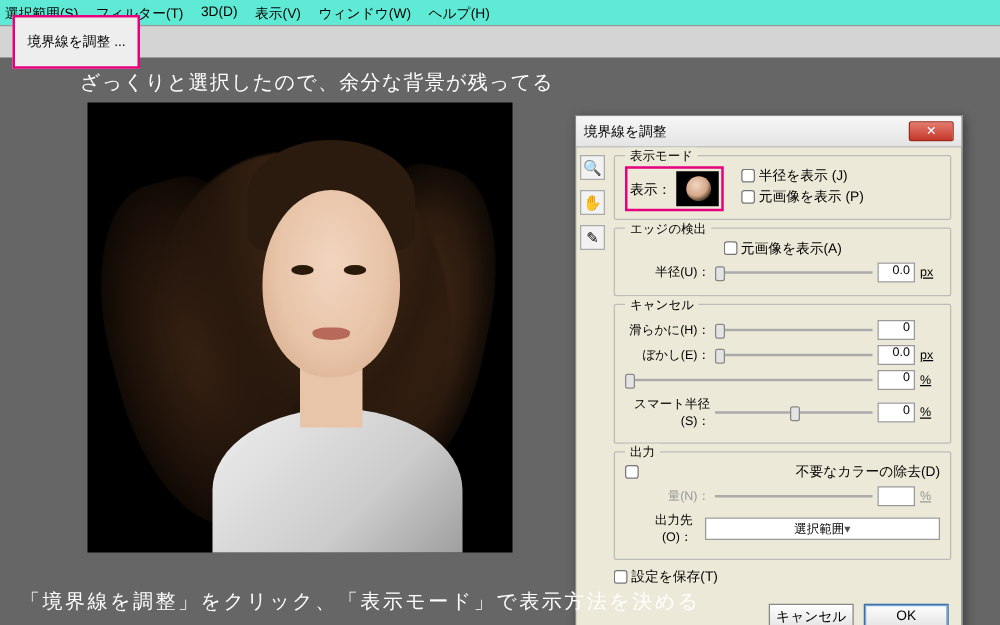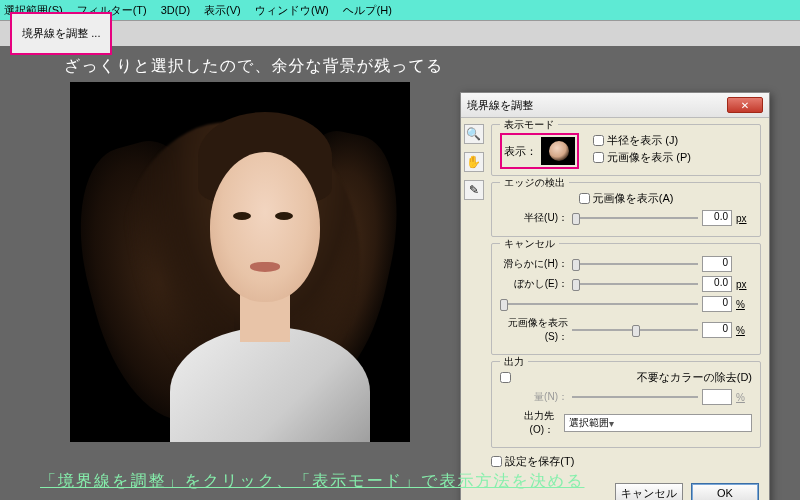--- a/index.html
+++ b/index.html
@@ -19,21 +19,21 @@
 .neck { position: absolute; top: 200px; left: 170px; width: 50px; height: 60px; background: #e8c4a8; }
 .shoulder { position: absolute; top: 245px; left: 100px; width: 200px; height: 130px; background: linear-gradient(135deg, #eee 0%, #ccc 60%, #999 100%); border-radius: 60% 60% 0 0; }
 .hair1 { position: absolute; top: 40px; left: 50px; width: 240px; height: 300px; background: radial-gradient(ellipse at 60% 20%, #4a2f1a 0%, #2b1a0e 40%, transparent 70%); border-radius: 50% 50% 60% 40%; filter: blur(1px); }
 .hair2 { position: absolute; top: 60px; left: 20px; width: 140px; height: 280px; background: radial-gradient(ellipse, #3a2414 0%, #1a0f08 60%, transparent 90%); border-radius: 50% 40% 60% 50%; transform: rotate(-15deg); }
 .hair3 { position: absolute; top: 50px; left: 200px; width: 120px; height: 260px; background: radial-gradient(ellipse, #4a2f1a 0%, #2b1a0e 50%, transparent 85%); border-radius: 40% 50% 50% 60%; transform: rotate(12deg); }
 .hair-top { position: absolute; top: 30px; left: 128px; width: 134px; height: 90px; background: #2b1a0e; border-radius: 60% 60% 20% 20%; }
 .eye { position: absolute; width: 18px; height: 8px; background: #2a1a0a; border-radius: 50%; top: 130px; }
 .eye.l { left: 163px; } .eye.r { left: 205px; }
 .lips { position: absolute; top: 180px; left: 180px; width: 30px; height: 10px; background: #b86a5a; border-radius: 40% 40% 50% 50%; }
 
-.bottom-note { position: absolute; bottom: 8px; left: 40px; color: #86efac; font-size: 16px; letter-spacing: 2px; text-decoration: underline; }
+.bottom-note { position: absolute; bottom: 8px; left: 16px; color: #ffffff; font-size: 16px; letter-spacing: 2px; }
 
 .dialog { position: absolute; top: 92px; left: 460px; width: 310px; background: #ece9d8; border: 1px solid #888; box-shadow: 2px 2px 8px rgba(0,0,0,.4); font-size: 11px; }
 .dlg-title { background: linear-gradient(#f7f7f7, #e4e4e4); height: 22px; display: flex; align-items: center; justify-content: space-between; padding: 12px 6px; border-bottom: 1px solid #bbb; }
 .dlg-close { width: 36px; height: 16px; background: linear-gradient(#e47a6e, #c33a2c); border: 1px solid #a02818; border-radius: 2px; color: #fff; display: flex; align-items: center; justify-content: center; font-size: 10px; cursor: pointer; }
 .dlg-body { display: flex; }
 .dlg-tools { width: 26px; padding: 6px 3px; display: flex; flex-direction: column; gap: 8px; }
 .tool { width: 20px; height: 20px; border: 1px solid #aaa; background: #f2f2f2; display: flex; align-items: center; justify-content: center; font-size: 12px; cursor: pointer; }
 .dlg-main { flex: 1; padding: 6px 8px 8px 4px; }
 
 .grp { border: 1px solid #bbb; border-radius: 2px; padding: 8px 8px 6px; margin-bottom: 6px; position: relative; }
@@ -50,21 +50,21 @@
 .slider-row .lbl { width: 68px; text-align: right; font-size: 10px; }
 .slider-row .trk { flex: 1; height: 14px; position: relative; }
 .slider-row .trk::before { content: ""; position: absolute; top: 6px; left: 0; right: 0; height: 2px; background: #aaa; }
 .slider-row .knob { position: absolute; top: 2px; width: 8px; height: 12px; background: #e4e4e4; border: 1px solid #888; border-radius: 2px; }
 .slider-row .val { width: 30px; height: 16px; border: 1px solid #999; background: #fff; font-size: 10px; text-align: right; padding: 0 3px; }
 .slider-row .unit { width: 16px; font-size: 10px; text-decoration: underline; }
 .disabled { color: #999; }
 
 .out-row { display: flex; align-items: center; gap: 10px; margin: 4px 0; }
 .out-row .lbl { width: 54px; text-align: right; font-size: 10px; }
-.out-sel { flex: 1; height: 18px; border: 1px solid #999; background: #fff; font-size: 10px; padding: 0 4px; display: flex; align-items: center; justify-content: flex-start; }
+.out-sel { flex: 1; height: 18px; border: 1px solid #999; background: #fff; font-size: 10px; padding: 0 4px; display: flex; align-items: center; justify-content: center; }
 .out-sel::after { content: "▾"; color: #555; }
 
 .dlg-foot { display: flex; justify-content: flex-end; gap: 8px; padding: 6px 10px 8px; }
 .dlg-btn { min-width: 68px; height: 20px; border: 1px solid #888; background: linear-gradient(#fefefe, #e4e4e4); font-size: 11px; cursor: pointer; }
 .dlg-btn.primary { border: 1px solid #3a6ea5; box-shadow: 0 0 0 1px #7aa7d8 inset; }
 </style>
 </head>
 <body>
 
 <div class="menubar">
@@ -164,21 +164,21 @@
             <span class="unit">px</span>
           </div>
         <div class="slider-row">
             <div class="trk">
               <div class="knob" style="left:0"></div>
             </div>
             <span class="val">0</span>
             <span class="unit">%</span>
           </div>
         <div class="slider-row">
-            <span class="lbl">元画像を表示(S)：</span>
+            <span class="lbl">スマート半径(S)：</span>
             <div class="trk">
               <div class="knob" style="left:48%"></div>
             </div>
             <span class="val">0</span>
             <span class="unit">%</span>
           </div>
       </div>
 
       <div class="grp">
         <div class="grp-title">出力</div>

